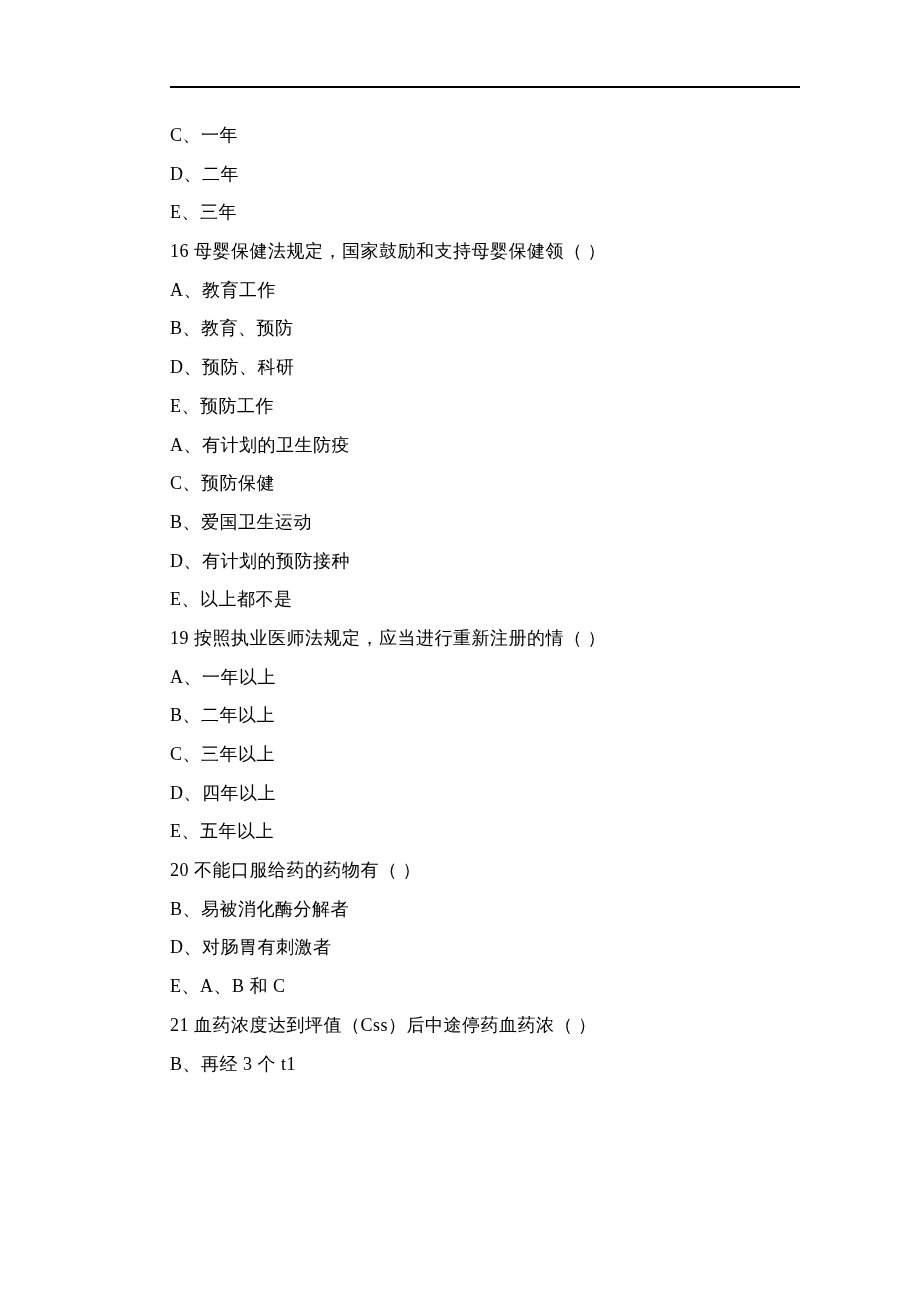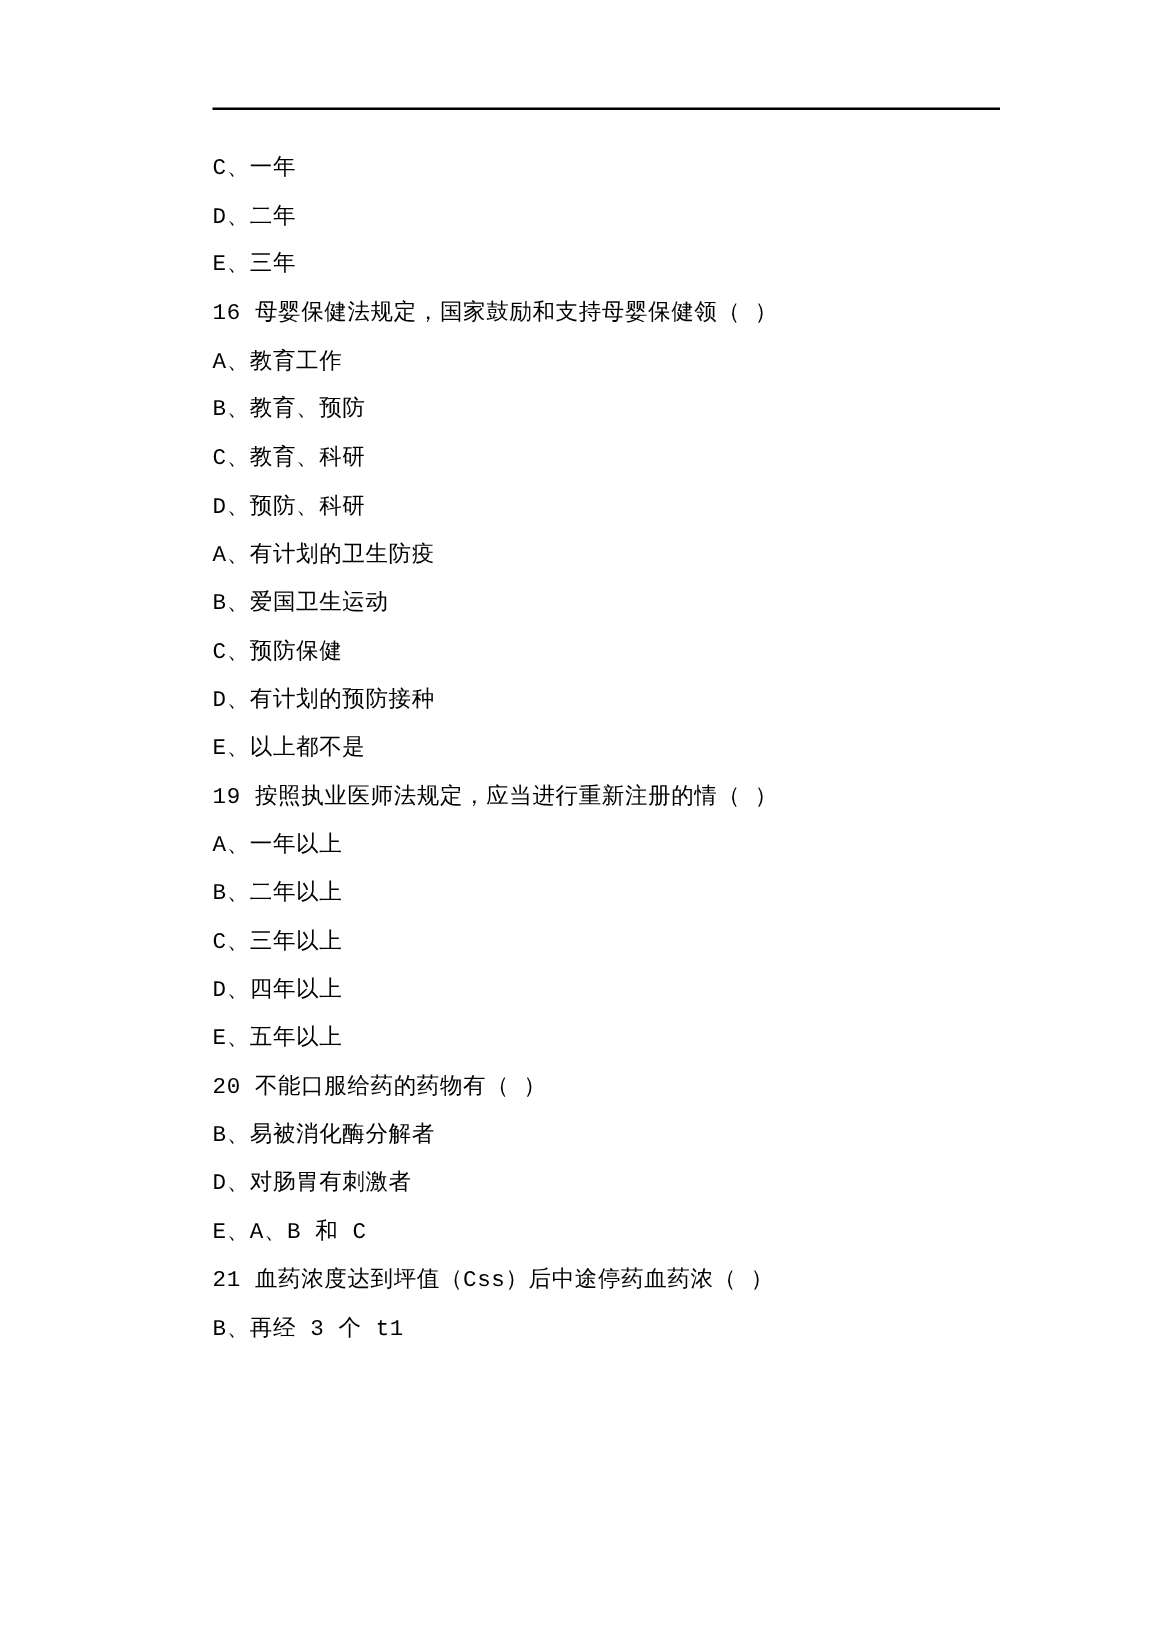--- a/index.html
+++ b/index.html
@@ -18,40 +18,39 @@
     padding: 0 120px 0 170px;
     position: relative;
   }
   .rule {
     border-top: 2px solid #000;
     margin: 86px 0 28px 0;
   }
   .line {
     white-space: nowrap;
     letter-spacing: 0.5px;
-    font-family: Liberation Mono, monospace;
   }
 </style>
 </head>
 <body>
 
 <div class="page">
   <div class="rule"></div>
 
   <div class="line">C、一年</div>
   <div class="line">D、二年</div>
   <div class="line">E、三年</div>
   <div class="line">16 母婴保健法规定，国家鼓励和支持母婴保健领（   ）</div>
   <div class="line">A、教育工作</div>
   <div class="line">B、教育、预防</div>
-  <div class="line">C、教育、科研</div>
   <div class="line">D、预防、科研</div>
+  <div class="line">E、预防工作</div>
   <div class="line">A、有计划的卫生防疫</div>
+  <div class="line">C、预防保健</div>
   <div class="line">B、爱国卫生运动</div>
-  <div class="line">C、预防保健</div>
   <div class="line">D、有计划的预防接种</div>
   <div class="line">E、以上都不是</div>
   <div class="line">19 按照执业医师法规定，应当进行重新注册的情（   ）</div>
   <div class="line">A、一年以上</div>
   <div class="line">B、二年以上</div>
   <div class="line">C、三年以上</div>
   <div class="line">D、四年以上</div>
   <div class="line">E、五年以上</div>
   <div class="line">20 不能口服给药的药物有（   ）</div>
   <div class="line">B、易被消化酶分解者</div>

